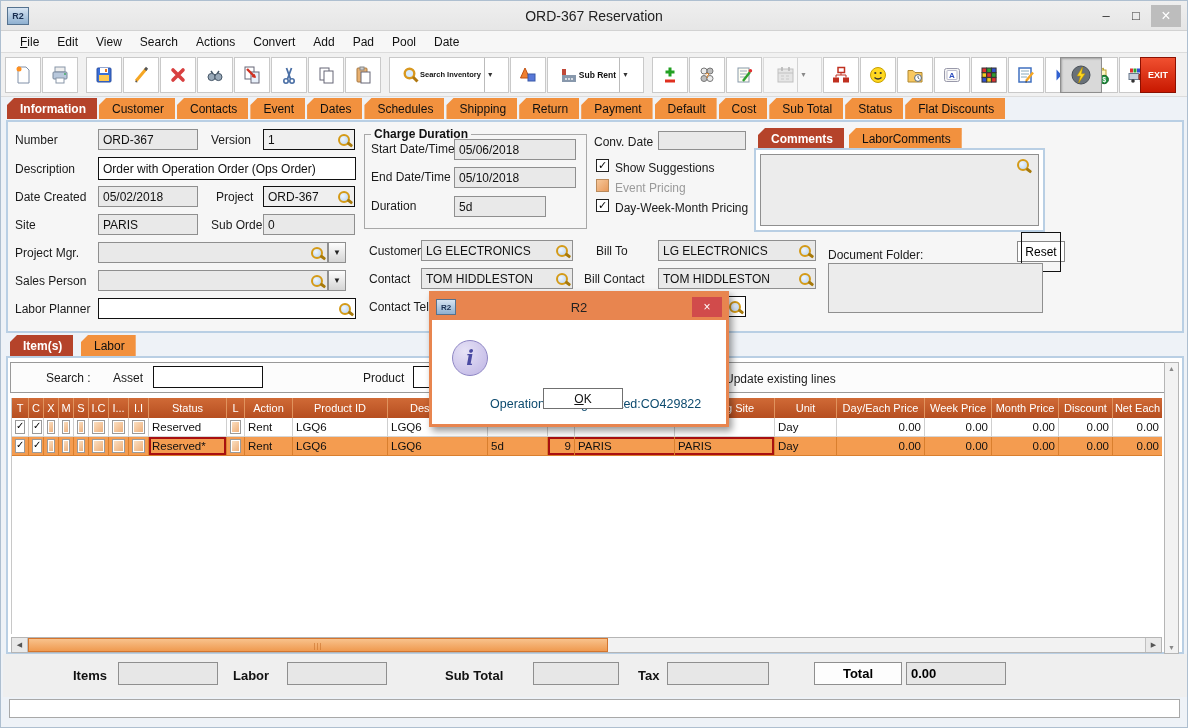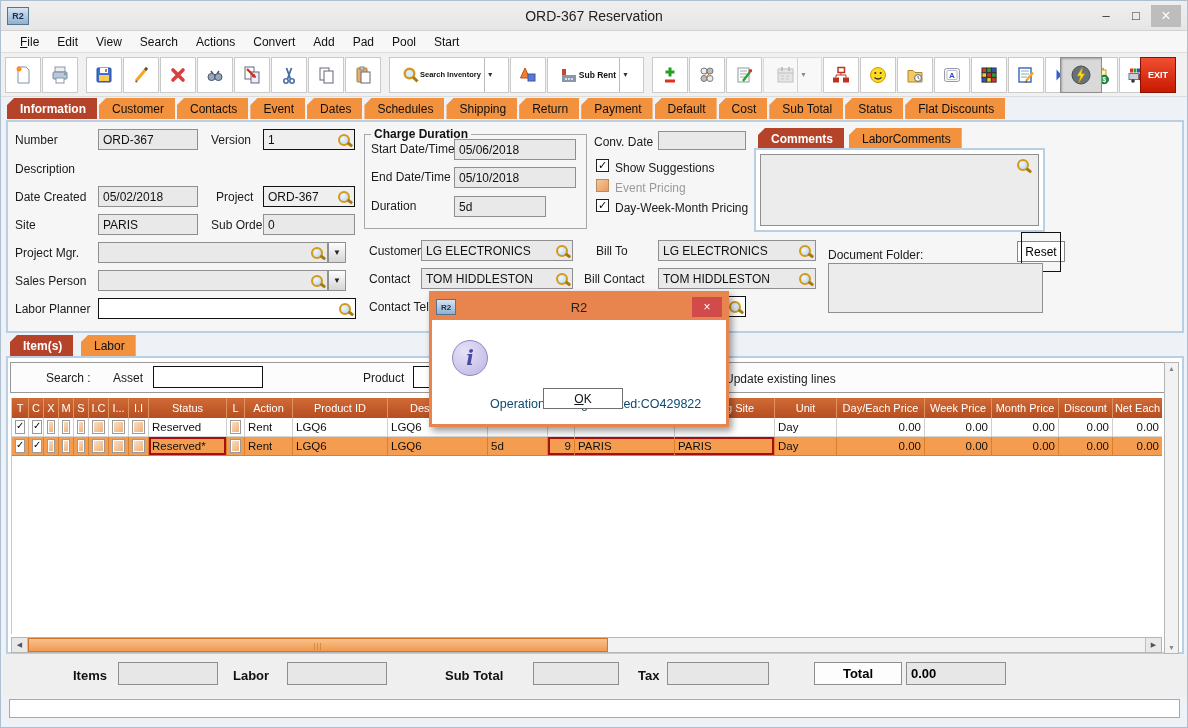--- a/index.html
+++ b/index.html
@@ -101,21 +101,21 @@
   <div class="abs menubar">
     <span class="mitem mnemonic">File</span>
     <span class="mitem">Edit</span>
     <span class="mitem">View</span>
     <span class="mitem">Search</span>
     <span class="mitem">Actions</span>
     <span class="mitem">Convert</span>
     <span class="mitem">Add</span>
     <span class="mitem">Pad</span>
     <span class="mitem">Pool</span>
-    <span class="mitem">Start</span>
+    <span class="mitem">Date</span>
   </div>
 
   <div class="abs toolbar">
     <div class="tbtn">
         <svg width="20" height="20">
           <path d="M5 2h8l3 3v13H5z" fill="#fff" stroke="#8090a8"></path>
           <circle cx="6" cy="4" r="2.5" fill="#ff9020"></circle>
         </svg>
       </div>
     <div class="tbtn">
@@ -336,20 +336,21 @@
 
   <span class="abs lbl" style="left:14px;top:132px;">Number</span>
   <div class="abs fld" style="left:97px;top:128px;width:100px;height:21px;">ORD-367</div>
   <span class="abs lbl" style="left:210px;top:132px;">Version</span>
   <div class="abs fldb" style="left:262px;top:128px;width:92px;height:21px;">
       <span>1</span>
       <span class="mag"></span>
     </div>
 
   <span class="abs lbl" style="left:14px;top:161px;">Description</span>
+  <div class="abs fldw" style="left:97px;top:156px;width:258px;height:23px;">Order with Operation Order (Ops Order)</div>
 
   <span class="abs lbl" style="left:14px;top:189px;">Date Created</span>
   <div class="abs fld" style="left:97px;top:185px;width:100px;height:21px;">05/02/2018</div>
   <span class="abs lbl" style="left:215px;top:189px;">Project</span>
   <div class="abs fldb" style="left:262px;top:185px;width:92px;height:21px;">
       <span>ORD-367</span>
       <span class="mag"></span>
     </div>
 
   <span class="abs lbl" style="left:14px;top:217px;">Site</span>

